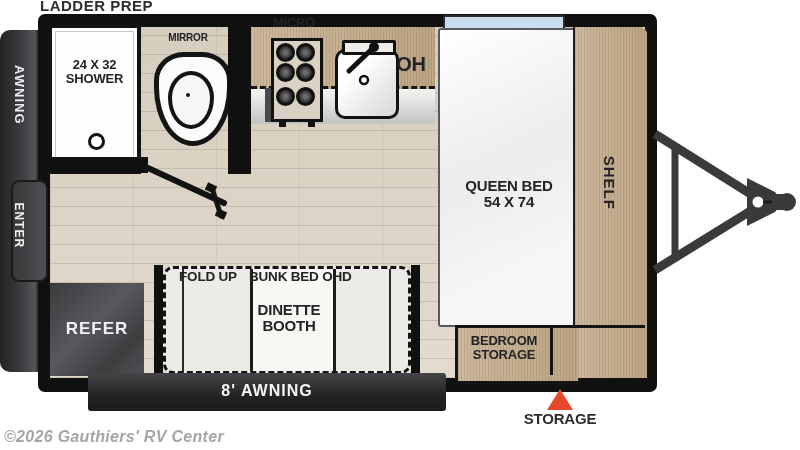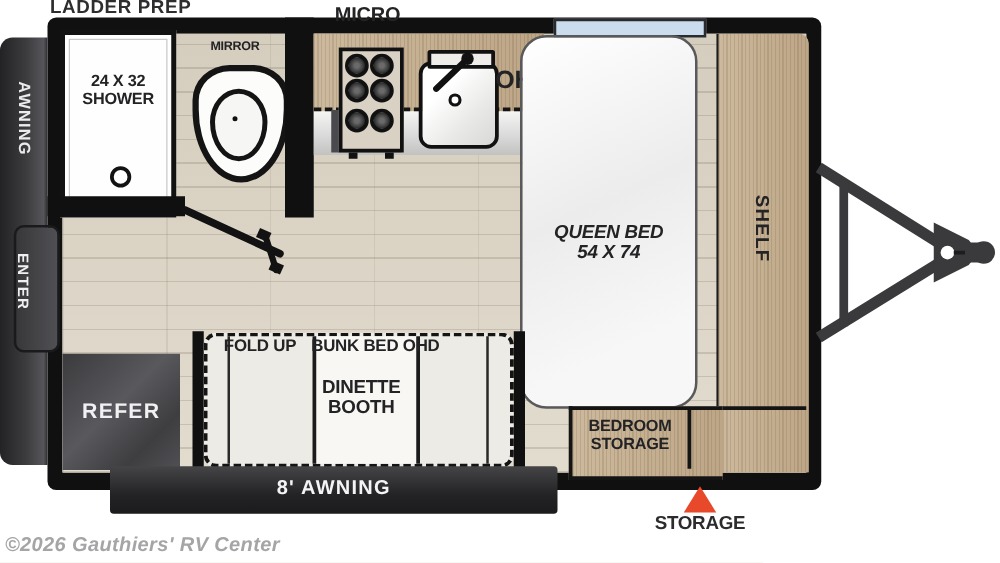--- a/index.html
+++ b/index.html
@@ -58,30 +58,30 @@
       linear-gradient(90deg,#cdb99d,#bda686);}
   .counter{left:251px;top:27px;width:184px;height:62px;}
   .counter-front{left:251px;top:89px;width:184px;height:35px;
       background:linear-gradient(180deg,#f5f5f4 0%,#dadada 55%,#c2c2c1 100%);}
   .counter-dash{left:251px;top:86px;width:184px;height:0;border-top:3px dashed #141414;}
   .stove-panel{left:265px;top:88px;width:56px;height:34px;background:#4a4a4e;}
   .stove{left:271px;top:38px;width:46px;height:78px;border:3px solid #111;background:#d9d2c4;}
   .burner{position:absolute;width:13px;height:13px;border:3px solid #111;border-radius:50%;
       background:radial-gradient(circle,#6a6a6a 20%,#1c1c1c 80%);}
   .stove-foot{position:absolute;bottom:-8px;width:7px;height:5px;background:#111;}
-  .micro-label{left:262px;top:5px;width:64px;font-size:16px;z-index:4;}
+  .micro-label{left:262px;top:16px;width:64px;font-size:13px;z-index:4;}
   .sink{left:335px;top:49px;width:58px;height:64px;border:3px solid #111;border-radius:10px;
       background:linear-gradient(135deg,#ffffff 30%,#e7e7e5 70%,#d8d8d6 100%);}
   .faucet-bar{left:342px;top:40px;width:48px;height:9px;border:3px solid #111;border-radius:2px;background:#efede9;}
   .sink-svg{left:335px;top:38px;width:64px;height:52px;}
   .oh-label{left:394px;top:54px;width:34px;font-size:20px;}
 
   
-  .bed{left:416px;top:28px;width:138px;height:295px;border:2px solid #59595b;border-radius:21px;
-      background:linear-gradient(155deg,#ffffff 0%,#ececed 45%,#f7f7f8 80%);font-style:italic;}
+  .bed{left:438px;top:28px;width:138px;height:295px;border:2px solid #59595b;border-radius:3px;
+      background:linear-gradient(155deg,#ffffff 0%,#ececed 45%,#f7f7f8 80%);}
   .bed-text{left:0;top:148px;width:100%;font-size:15px;}
   .shelf{left:573px;top:27px;width:72px;height:351px;border-left:2px solid #1c1c1c;border-radius:0 8px 0 0;}
   .shelf-divider{left:575px;top:325px;width:70px;height:0;border-top:3px solid #141414;}
   .shelf-label{left:573px;top:175px;width:72px;font-size:15px;letter-spacing:1px;}
   .storage-band{left:455px;top:325px;width:120px;height:53px;border:3px solid #141414;border-right:none;}
   .storage-divider{left:550px;top:328px;width:0;height:47px;border-left:3px solid #141414;}
   .storage-text{left:455px;top:334px;width:98px;font-size:13px;}
 
   
   .dinette-stub{width:9px;height:113px;top:265px;}

